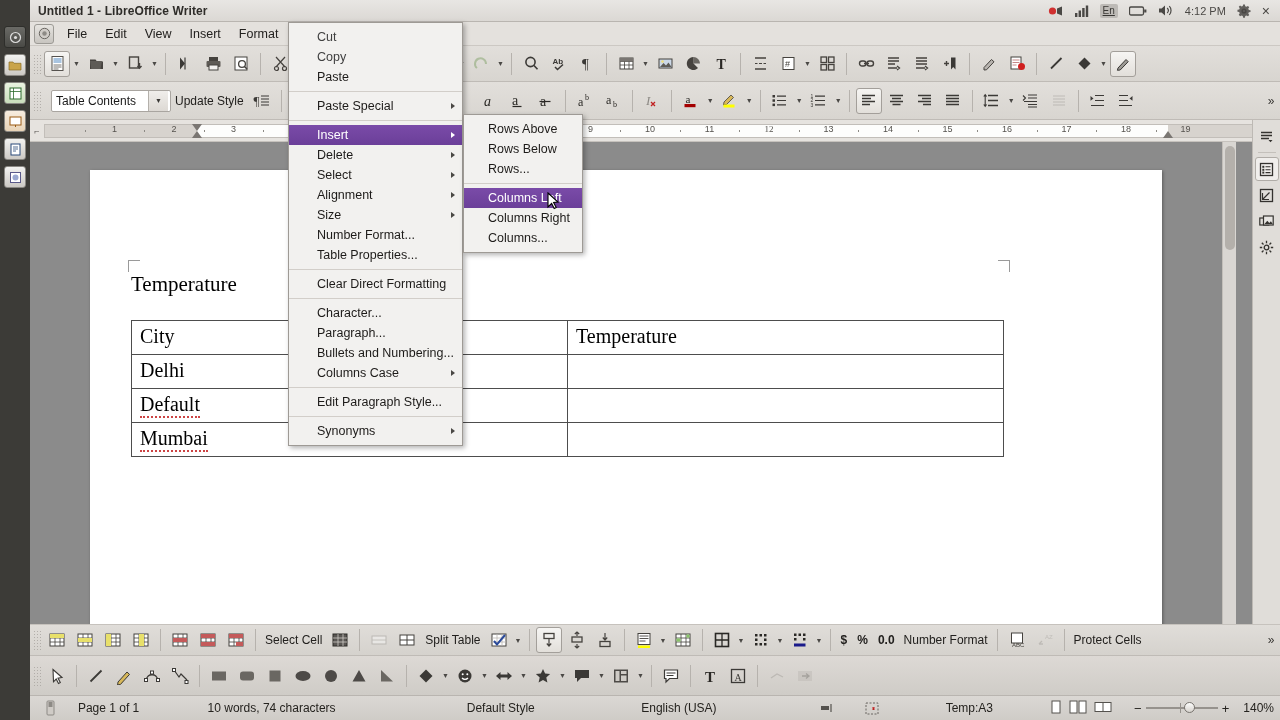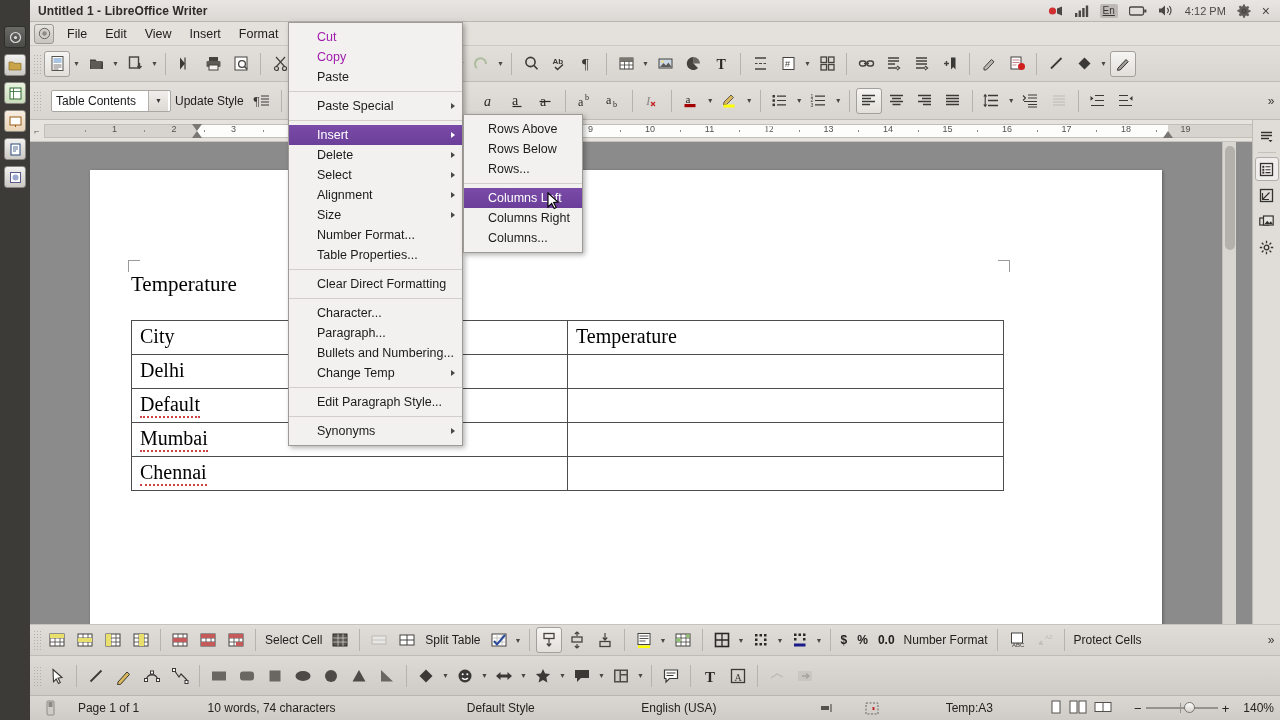--- a/index.html
+++ b/index.html
@@ -205,21 +205,21 @@
   .ctxmenu {
     position:absolute; left: 288px; top: 22px; width: 175px;
     background: #f2f1ef; border:1px solid #9e9a95;
     box-shadow: 2px 2px 5px rgba(0,0,0,.3);
     padding: 4px 0; z-index: 50;
   }
   .ctx-item {
     height: 20px; display:flex; align-items:center;
     padding: 0 8px 0 28px; font-size: 12.5px; color:#1d1b19; position:relative;
   }
-  .ctx-item.disabled { color:#a21caf; }
+  .ctx-item.disabled { color:#404040; }
   .ctx-item.sel { background: linear-gradient(#7a4ba8,#6b3f99); color:#fff; }
   .ctx-item .sub {
     position:absolute; right:7px; top:50%; transform:translateY(-50%);
     width:0;height:0; border-left:4px solid #4a4845;
     border-top:3.5px solid transparent; border-bottom:3.5px solid transparent;
   }
   .ctx-item.sel .sub { border-left-color:#fff; }
   .ctx-sep { height:1px; background:#d2cec9; margin: 4px 0; }
 
   .submenu {
@@ -766,24 +766,20 @@
         <td class="col-temp"></td>
       </tr>
       <tr>
         <td class="col-city"><span class="spell">Default</span></td>
         <td class="col-temp"></td>
       </tr>
       <tr>
         <td class="col-city"><span class="spell">Mumbai</span></td>
         <td class="col-temp"></td>
       </tr>
-      <tr>
-        <td class="col-city"><span class="spell">Chennai</span></td>
-        <td class="col-temp"></td>
-      </tr>
     </tbody>
       </table>
   </div>
 
   <div class="vscroll">
     <div class="thumb"></div>
   </div>
 
   <div class="sidebar">
     <div class="sb-btn">
@@ -1252,21 +1248,21 @@
       <div class="ctx-item">
         <span>Character...</span>
       </div>
       <div class="ctx-item">
         <span>Paragraph...</span>
       </div>
       <div class="ctx-item">
         <span>Bullets and Numbering...</span>
       </div>
       <div class="ctx-item">
-        <span>Change Temp</span>
+        <span>Columns Case</span>
         <span class="sub"></span>
       </div>
       <div class="ctx-sep"></div>
       <div class="ctx-item">
         <span>Edit Paragraph Style...</span>
       </div>
       <div class="ctx-sep"></div>
       <div class="ctx-item">
         <span>Synonyms</span>
         <span class="sub"></span>

